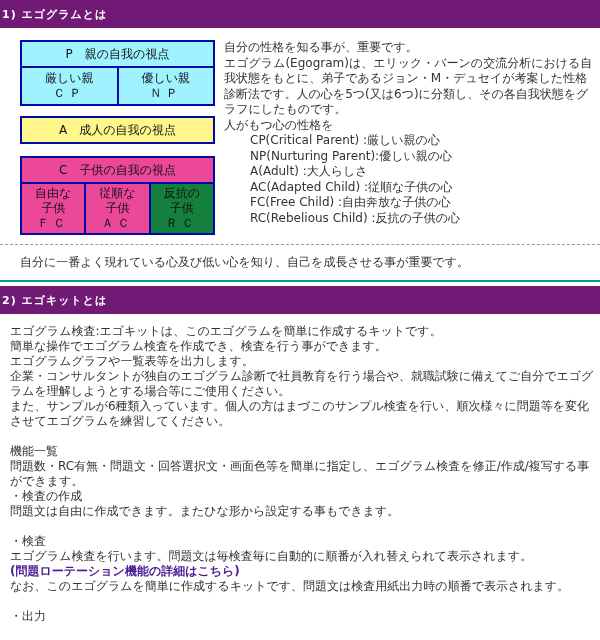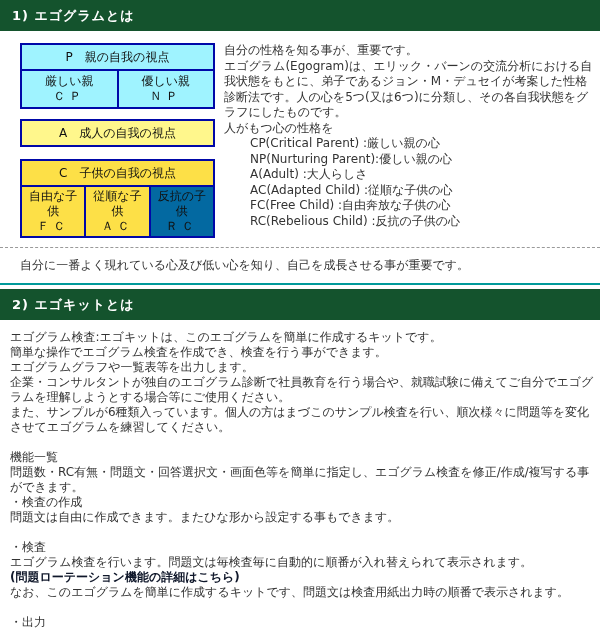--- a/index.html
+++ b/index.html
@@ -3,57 +3,57 @@
 <meta charset="utf-8">
 <style>
   html,body{margin:0;padding:0;background:#fff;}
   body{
     width:600px;height:640px;overflow:hidden;
     font-family:"DejaVu Sans","Liberation Sans",sans-serif;
     color:#333;font-size:12px;
   }
   
   .sec-hdr{
-    background:#14532d;color:#fff;font-weight:bold;font-size:13px;
-    padding:7px 8px 6px 12px;letter-spacing:1px;
+    background:#701a75;color:#fff;font-weight:bold;font-size:11px;
+    padding:7px 8px 6px 2px;letter-spacing:1px;
   }
   
   .s1-body{display:flex;padding:12px 4px 0 20px;}
   .diagram-col{width:195px;flex:none;}
   .text-col{margin-left:9px;width:372px;line-height:15.5px;}
   .text-col .ln{white-space:pre-wrap;}
   .text-col .indent{padding-left:26px;}
 
   table.eg{border-collapse:collapse;width:195px;table-layout:fixed;}
   table.eg td{
     border:2px solid #0008A8;text-align:center;vertical-align:middle;
-    font-size:12px;color:#111;padding:2px 5px;line-height:15px;
+    font-size:12px;color:#111;padding:2px 11px;line-height:15px;
   }
   td.hrow{height:20px;}
   td.crow{height:32px;}
   .code{letter-spacing:4px;}
   .bg-cyan{background:#9FF3FF;}
   .bg-yellow{background:#FFF78C;}
-  .bg-green{background:#fde047;margin-left:20px;}
-  .bg-lgreen{background:#0369a1;font-family:Liberation Serif, serif;}
+  .bg-green{background:#ec4899;margin-left:20px;}
+  .bg-lgreen{background:#15803d;font-family:Liberation Serif, serif;}
   .tbl-gap1{margin-top:10px;}
   .tbl-gap2{margin-top:12px;}
 
   .rule-dashed{border-top:1px dashed #9a9a9a;margin-top:9px;}
   .rule-teal{border-top:2px solid #009A9A;margin-top:10px;}
   .hdr-gap{height:4px;}
 
   .s1-summary{padding:10px 8px 0 20px;line-height:15px;}
 
   
   .s2-body{padding:10px 6px 0 10px;line-height:15px;}
   .s2-body .p{white-space:pre-wrap;}
   .blank{height:15px;}
   .link{
-    color:#0f172a;font-weight:bold;cursor:pointer;
+    color:#4c1d95;font-weight:bold;cursor:pointer;
   }
 </style>
 </head>
 <body>
 
 <div class="sec-hdr">1) エゴグラムとは</div>
 
 <div class="s1-body">
 
   <div class="diagram-col">

